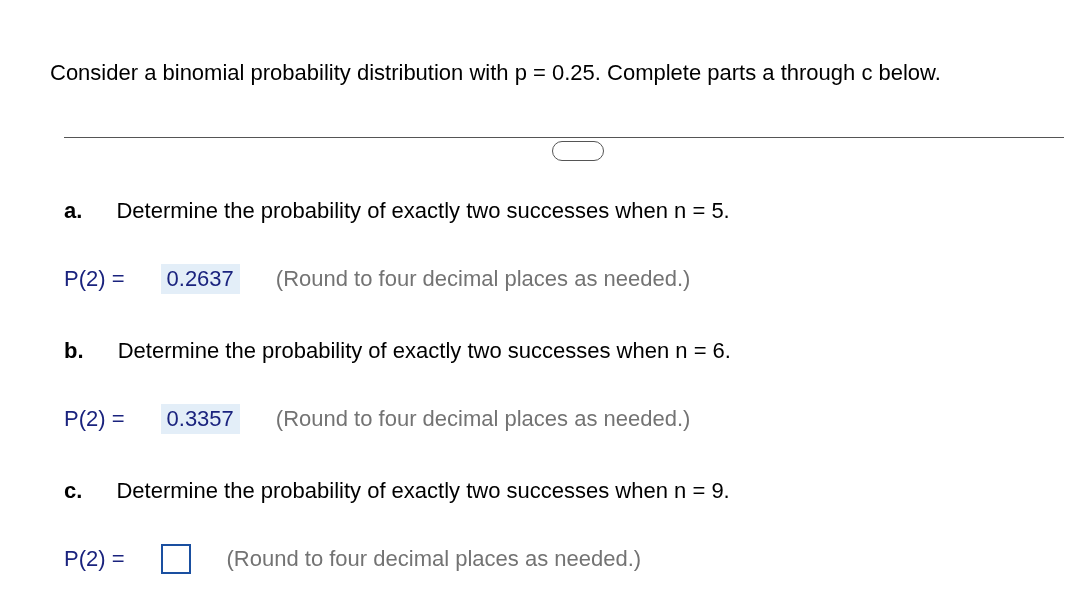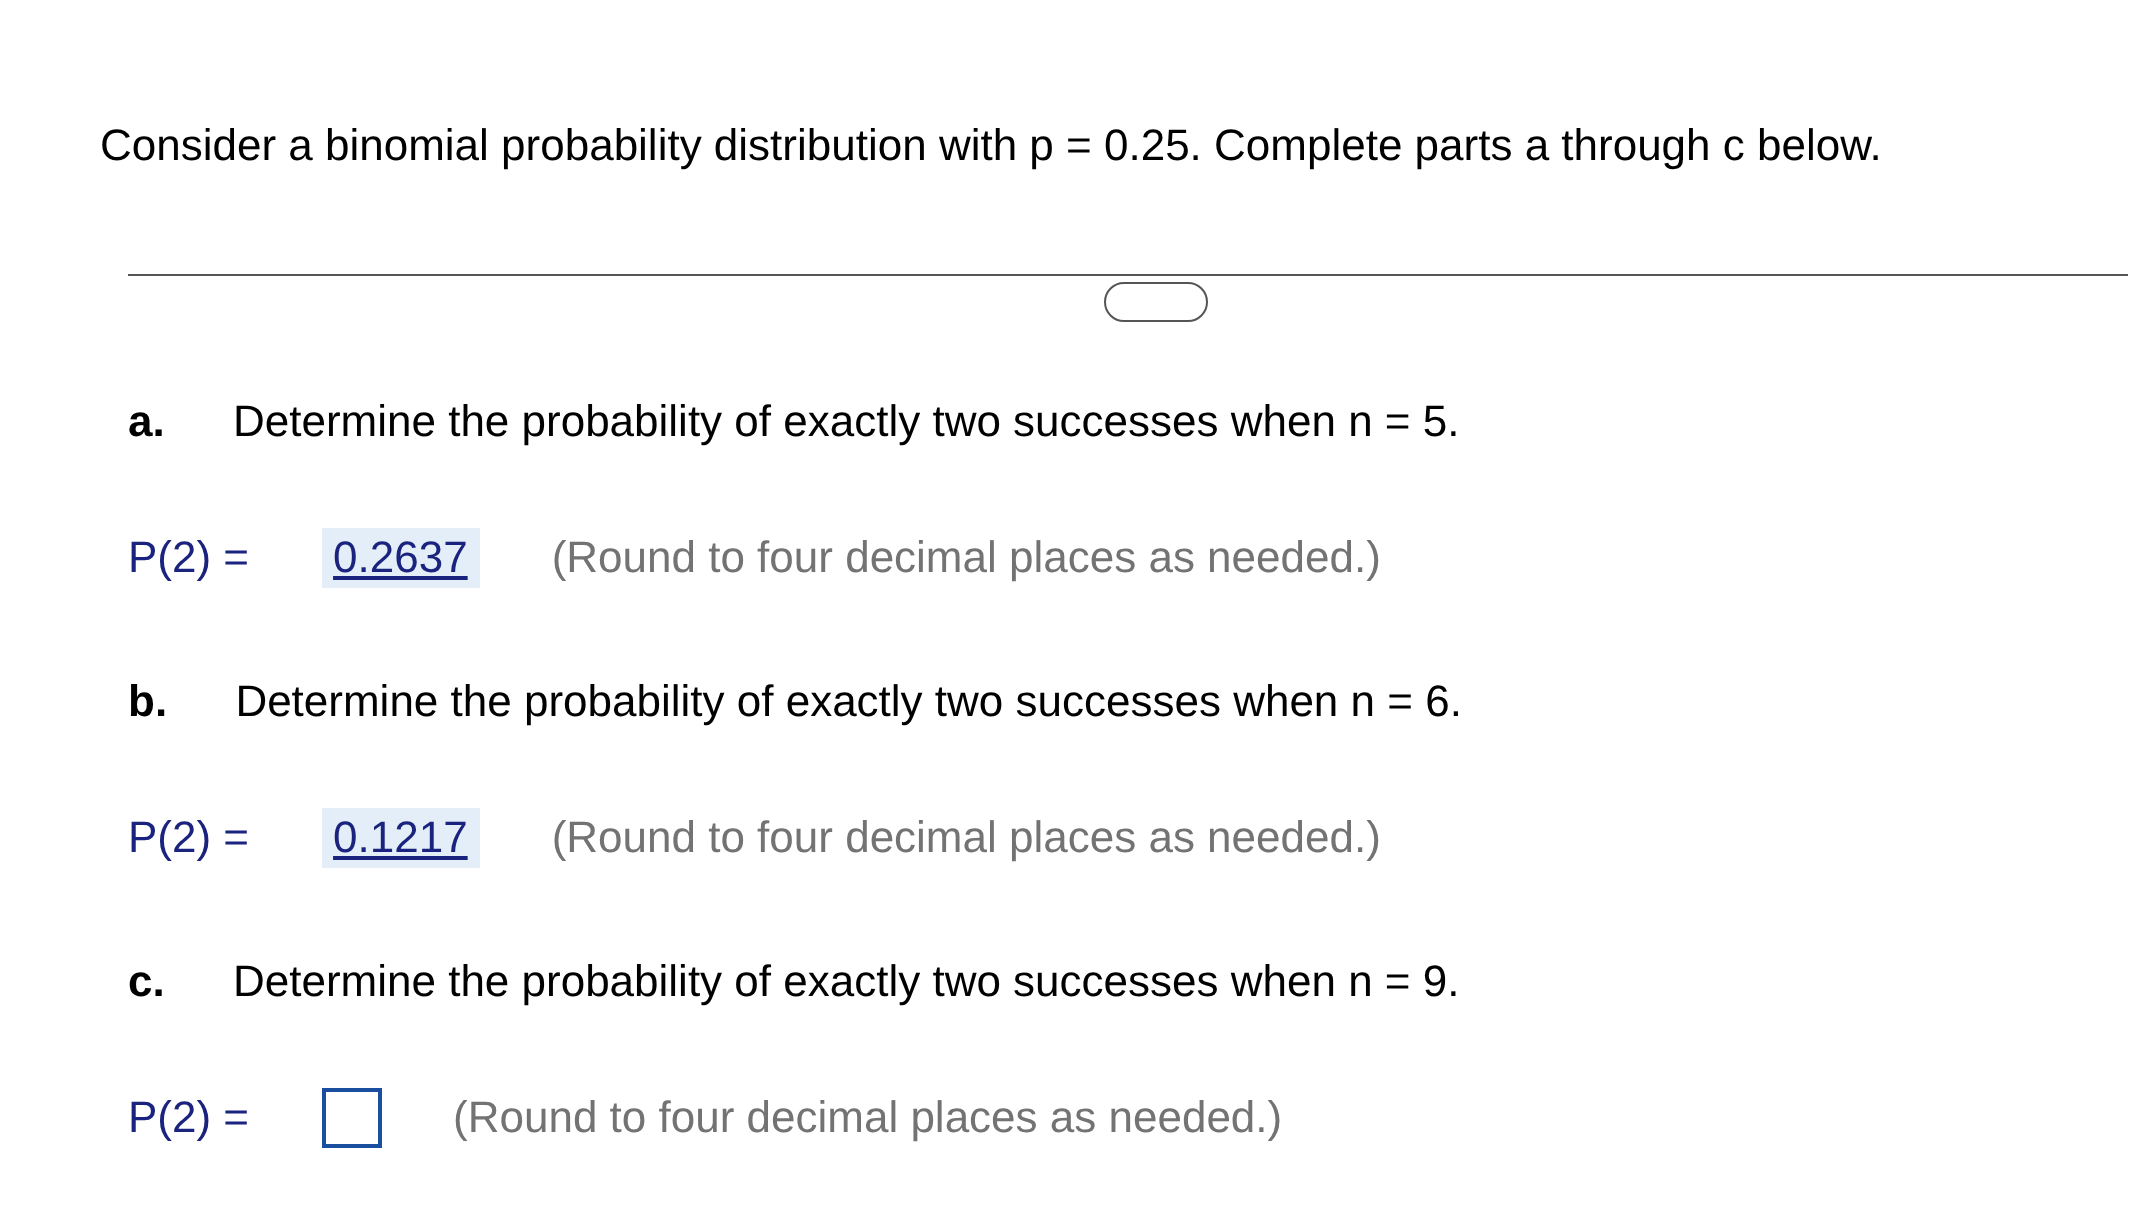--- a/index.html
+++ b/index.html
@@ -68,21 +68,20 @@
     .answer-line.last {
       margin-bottom: 0;
     }
     .answer-prefix {
       font-family: Arial, sans-serif;
     }
     .answer-value {
       background: #e3eef8;
       padding: 2px 6px;
       display: inline-block;
-      text-decoration: underline;
     }
     .answer-input {
       width: 30px;
       height: 30px;
       border: 2px solid #1a4fa0;
       background: #fff;
       font-size: 18px;
       text-align: center;
       color: #1a237e;
       font-family: Arial, sans-serif;
@@ -116,21 +115,21 @@
   <span class="hint">(Round to four decimal places as needed.)</span>
 </div>
 
 <div class="part-prompt">
   <span class="part-label">b.</span>
   <span>Determine the probability of exactly two successes when n = 6.</span>
 </div>
 
 <div class="answer-line">
   <span class="answer-prefix">P(2) =</span>
-  <span class="answer-value">0.1217</span>
+  <span class="answer-value">0.3357</span>
   <span class="hint">(Round to four decimal places as needed.)</span>
 </div>
 
 <div class="part-prompt">
   <span class="part-label">c.</span>
   <span>Determine the probability of exactly two successes when n = 9.</span>
 </div>
 
 <div class="answer-line last">
   <span class="answer-prefix">P(2) =</span>

